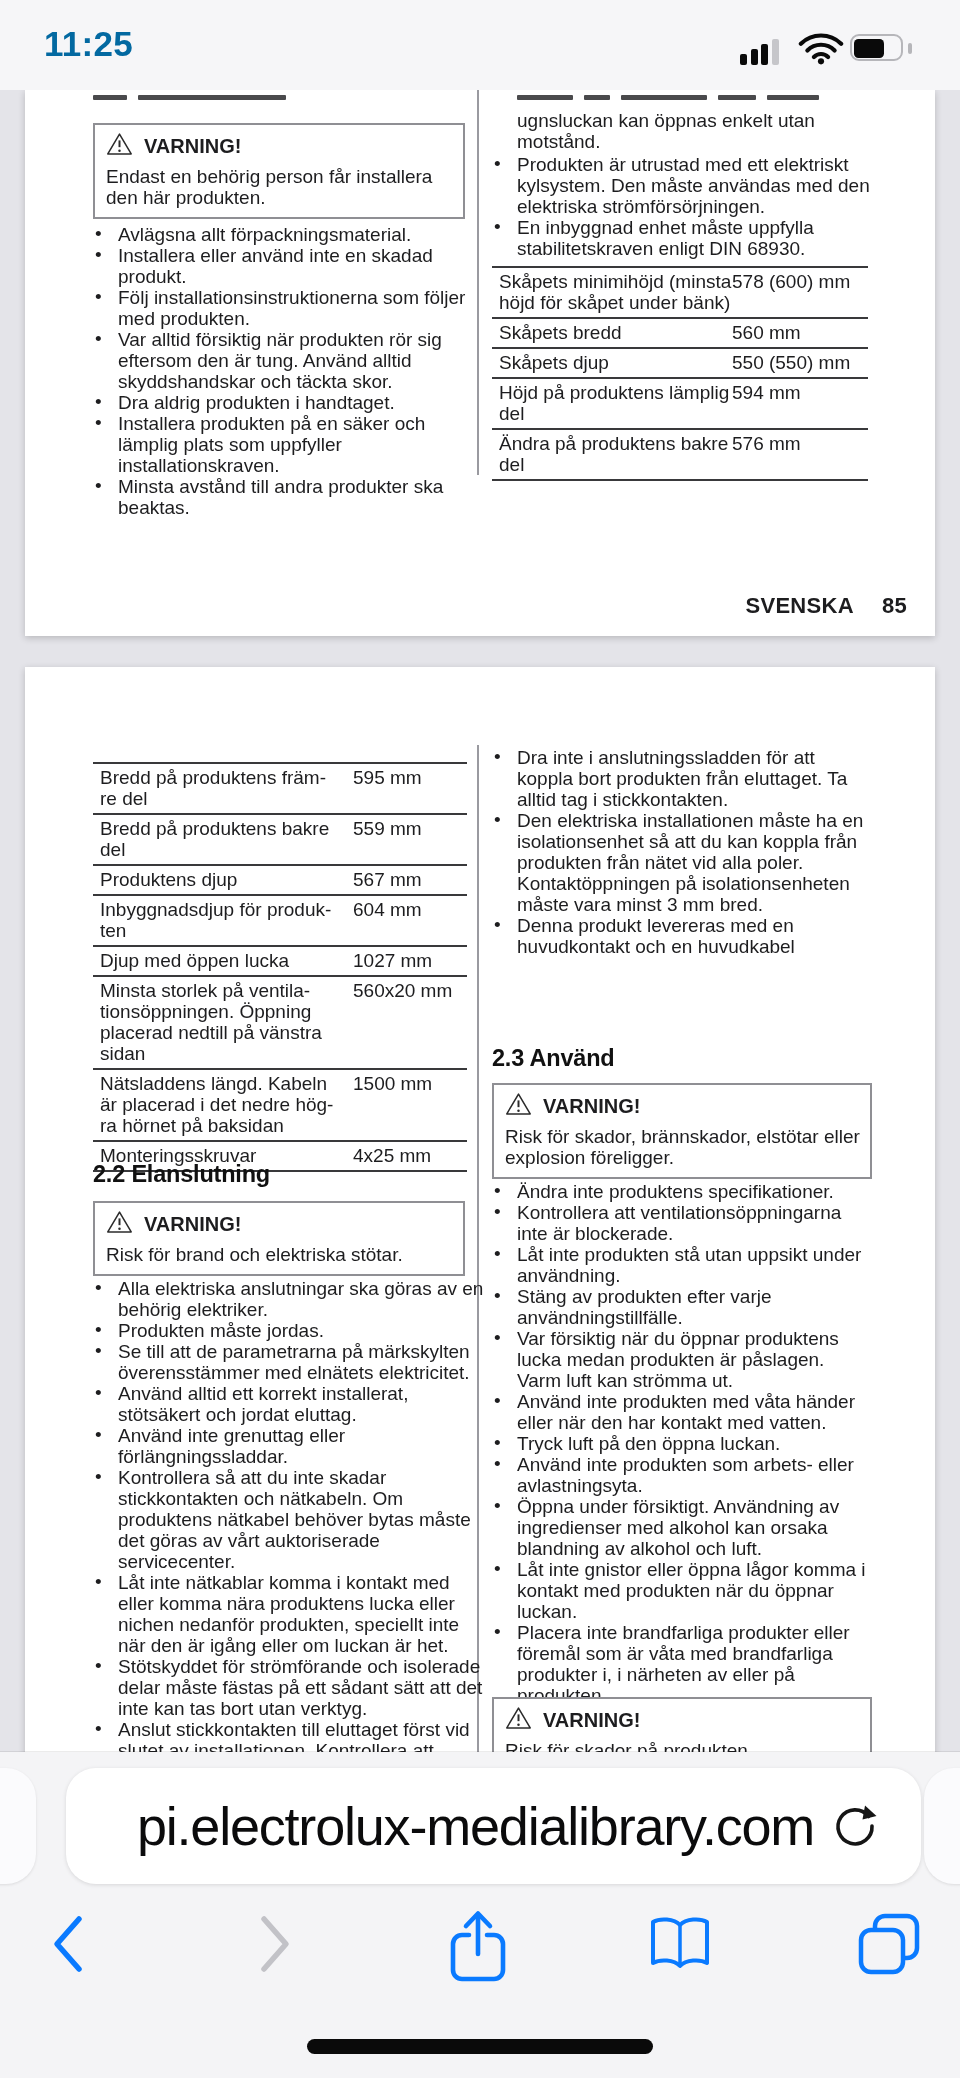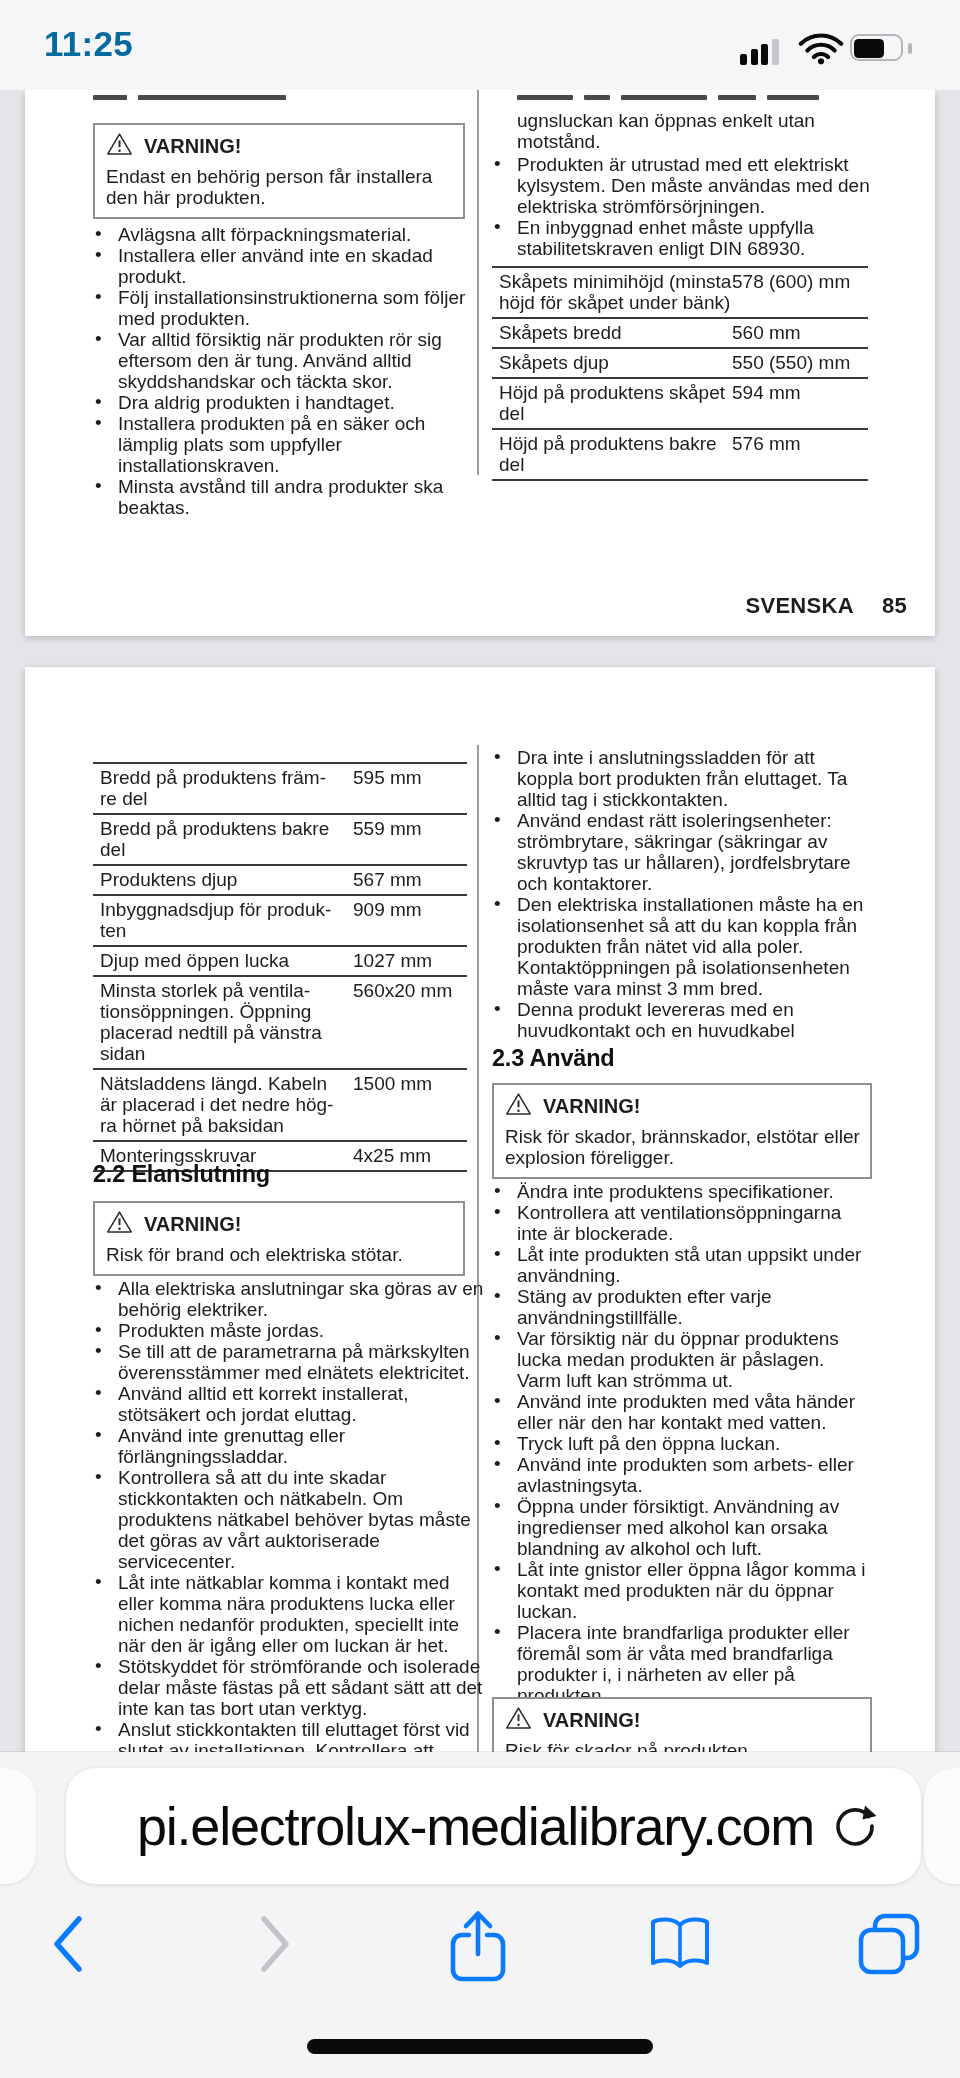--- a/index.html
+++ b/index.html
@@ -163,26 +163,26 @@
                 <span class="lbl">Skåpets bredd</span>
                 <span class="val">560 mm</span>
               </div>
 
               <div class="trow">
                 <span class="lbl">Skåpets djup</span>
                 <span class="val">550 (550) mm</span>
               </div>
 
               <div class="trow">
-                <span class="lbl">Höjd på produktens skåpet del</span>
+                <span class="lbl">Höjd på produktens lämplig del</span>
                 <span class="val">594 mm</span>
               </div>
 
               <div class="trow">
-                <span class="lbl">Höjd på produktens bakre del</span>
+                <span class="lbl">Ändra på produktens bakre del</span>
                 <span class="val">576 mm</span>
               </div>
             </div>
         </div>
       </div>
 
       <div class="page-footer">
         <span style="margin:0;">SVENSKA</span><span>85</span>
       </div>
     </div>
@@ -204,21 +204,21 @@
                 <span class="val">559 mm</span>
               </div>
 
               <div class="trow">
                 <span class="lbl">Produktens djup</span>
                 <span class="val">567 mm</span>
               </div>
 
               <div class="trow">
                 <span class="lbl">Inbyggnadsdjup för produk­ten</span>
-                <span class="val">909 mm</span>
+                <span class="val">604 mm</span>
               </div>
 
               <div class="trow">
                 <span class="lbl">Djup med öppen lucka</span>
                 <span class="val">1027 mm</span>
               </div>
 
               <div class="trow">
                 <span class="lbl">Minsta storlek på ventila­tionsöppningen. Öppning placerad nedtill på vänstra sidan</span>
                 <span class="val">560x20 mm</span>
@@ -265,21 +265,20 @@
               <li>Anslut stickkontakten till eluttaget först vid slutet av installationen. Kontrollera att</li>
             </ul>
         </div>
       </div>
 
       <div class="col col-r">
         <div class="blk" style="top:80px;">
           <ul class="bullets">
 
           <li>Dra inte i anslutningssladden för att koppla bort produkten från eluttaget. Ta alltid tag i stickkontakten.</li>
-              <li>Använd endast rätt isoleringsenheter: strömbrytare, säkringar (säkringar av skruvtyp tas ur hållaren), jordfelsbrytare och kontaktorer.</li>
               <li>Den elektriska installationen måste ha en isolationsenhet så att du kan koppla från produkten från nätet vid alla poler. Kontaktöppningen på isolationsenheten måste vara minst 3 mm bred.</li>
               <li>Denna produkt levereras med en huvudkontakt och en huvudkabel</li>
             </ul>
         </div>
         <div class="blk sec-heading" style="top:378px;">2.3 Använd</div>
         <div class="blk" style="top:416px;">
           <div class="vbox">
             <div class="vtitle">
               <span>
                 <svg width="27" height="24" viewBox="0 0 30 26">

